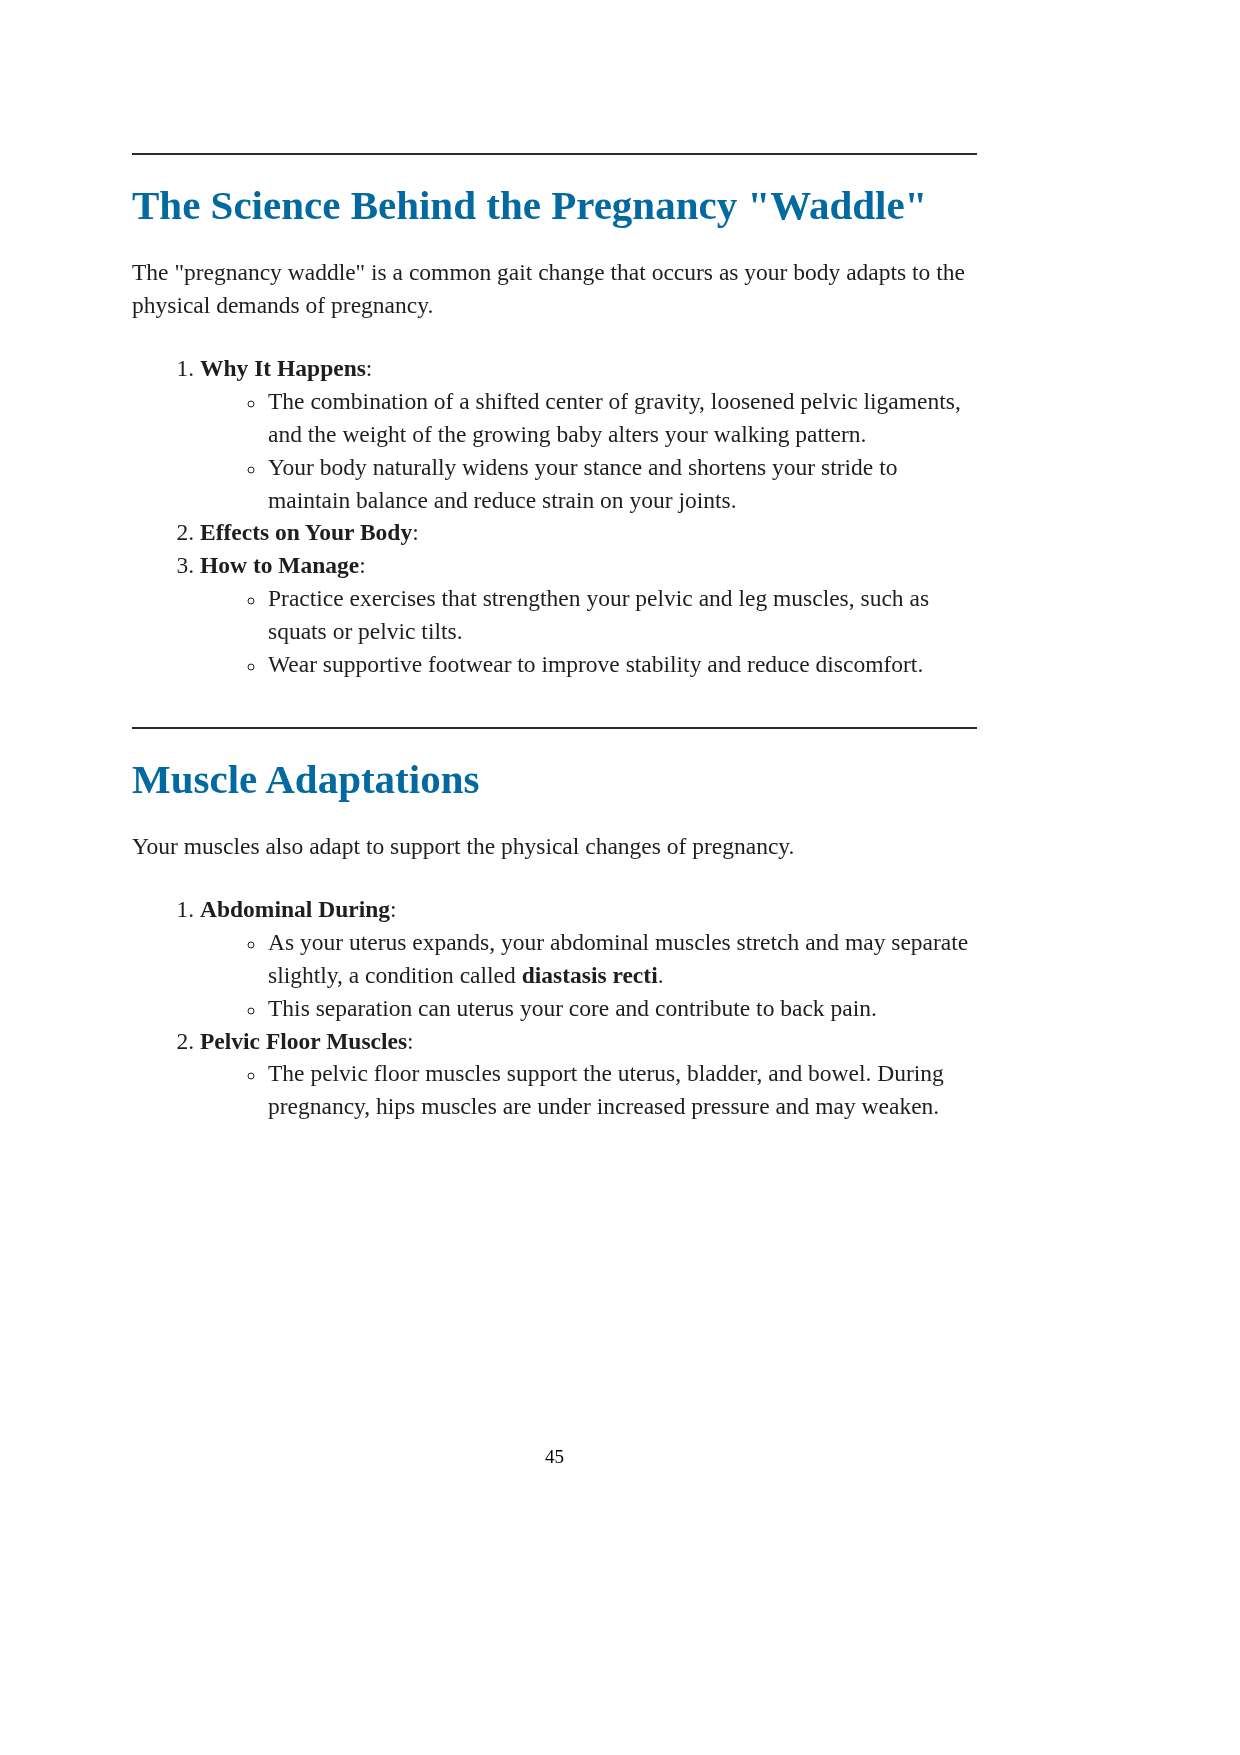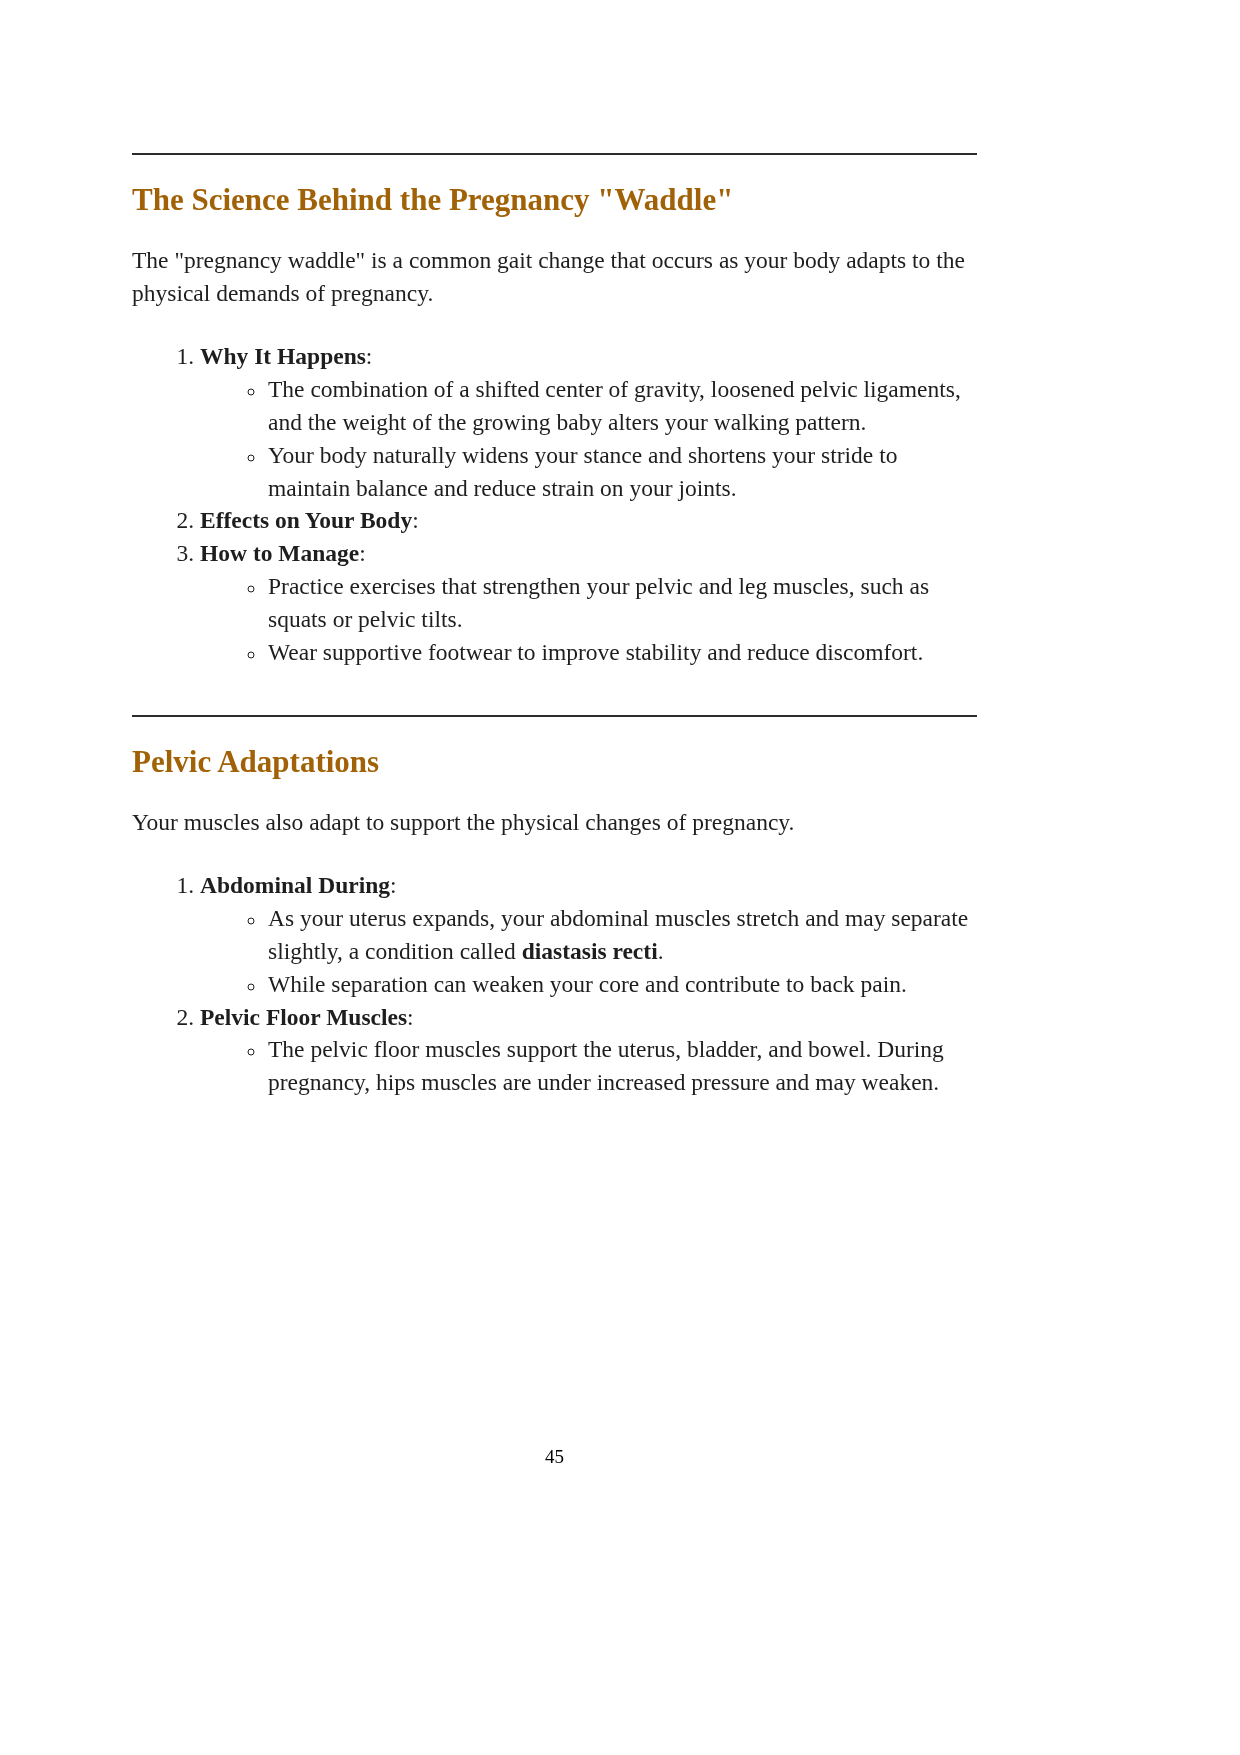--- a/index.html
+++ b/index.html
@@ -25,25 +25,25 @@
   .rule {
     border: none;
     border-top: 2px solid #2b2b2b;
     margin: 0;
     width: 100%;
   }
   .rule.second {
     margin-top: 46px;
   }
   h1.section-title {
-    font-size: 31px;
+    font-size: 41px;
     font-weight: bold;
     margin: 26px 0 0 0;
     line-height: 1.2;
-    color: #a16207;
+    color: #0369a1;
   }
   p.intro {
     font-size: 23.5px;
     line-height: 1.4;
     margin: 26px 0 0 0;
   }
   ol.num-list {
     margin: 30px 0 0 0;
     padding: 0 0 0 68px;
     font-size: 23.5px;
@@ -111,30 +111,30 @@
         <span class="term">How to Manage</span><span>:</span>
         <ul class="sub-list">
           <li><span>Practice exercises that strengthen your pelvic and leg muscles, such as squats or pelvic tilts.</span></li>
           <li><span>Wear supportive footwear to improve stability and reduce discomfort.</span></li>
         </ul>
       </li>
     </ol>
 
     <hr class="rule second">
 
-    <h1 class="section-title">Pelvic Adaptations</h1>
+    <h1 class="section-title">Muscle Adaptations</h1>
 
     <p class="intro">Your muscles also adapt to support the physical changes of pregnancy.</p>
 
     <ol class="num-list">
       <li>
         <span class="term">Abdominal During</span><span>:</span>
         <ul class="sub-list">
           <li><span>As your uterus expands, your abdominal muscles stretch and may separate slightly, a condition called </span><span class="bold">diastasis recti</span><span>.</span></li>
-          <li><span>While separation can weaken your core and contribute to back pain.</span></li>
+          <li><span>This separation can uterus your core and contribute to back pain.</span></li>
         </ul>
       </li>
       <li>
         <span class="term">Pelvic Floor Muscles</span><span>:</span>
         <ul class="sub-list">
           <li><span>The pelvic floor muscles support the uterus, bladder, and bowel. During pregnancy, hips muscles are under increased pressure and may weaken.</span></li>
         </ul>
       </li>
     </ol>
 

